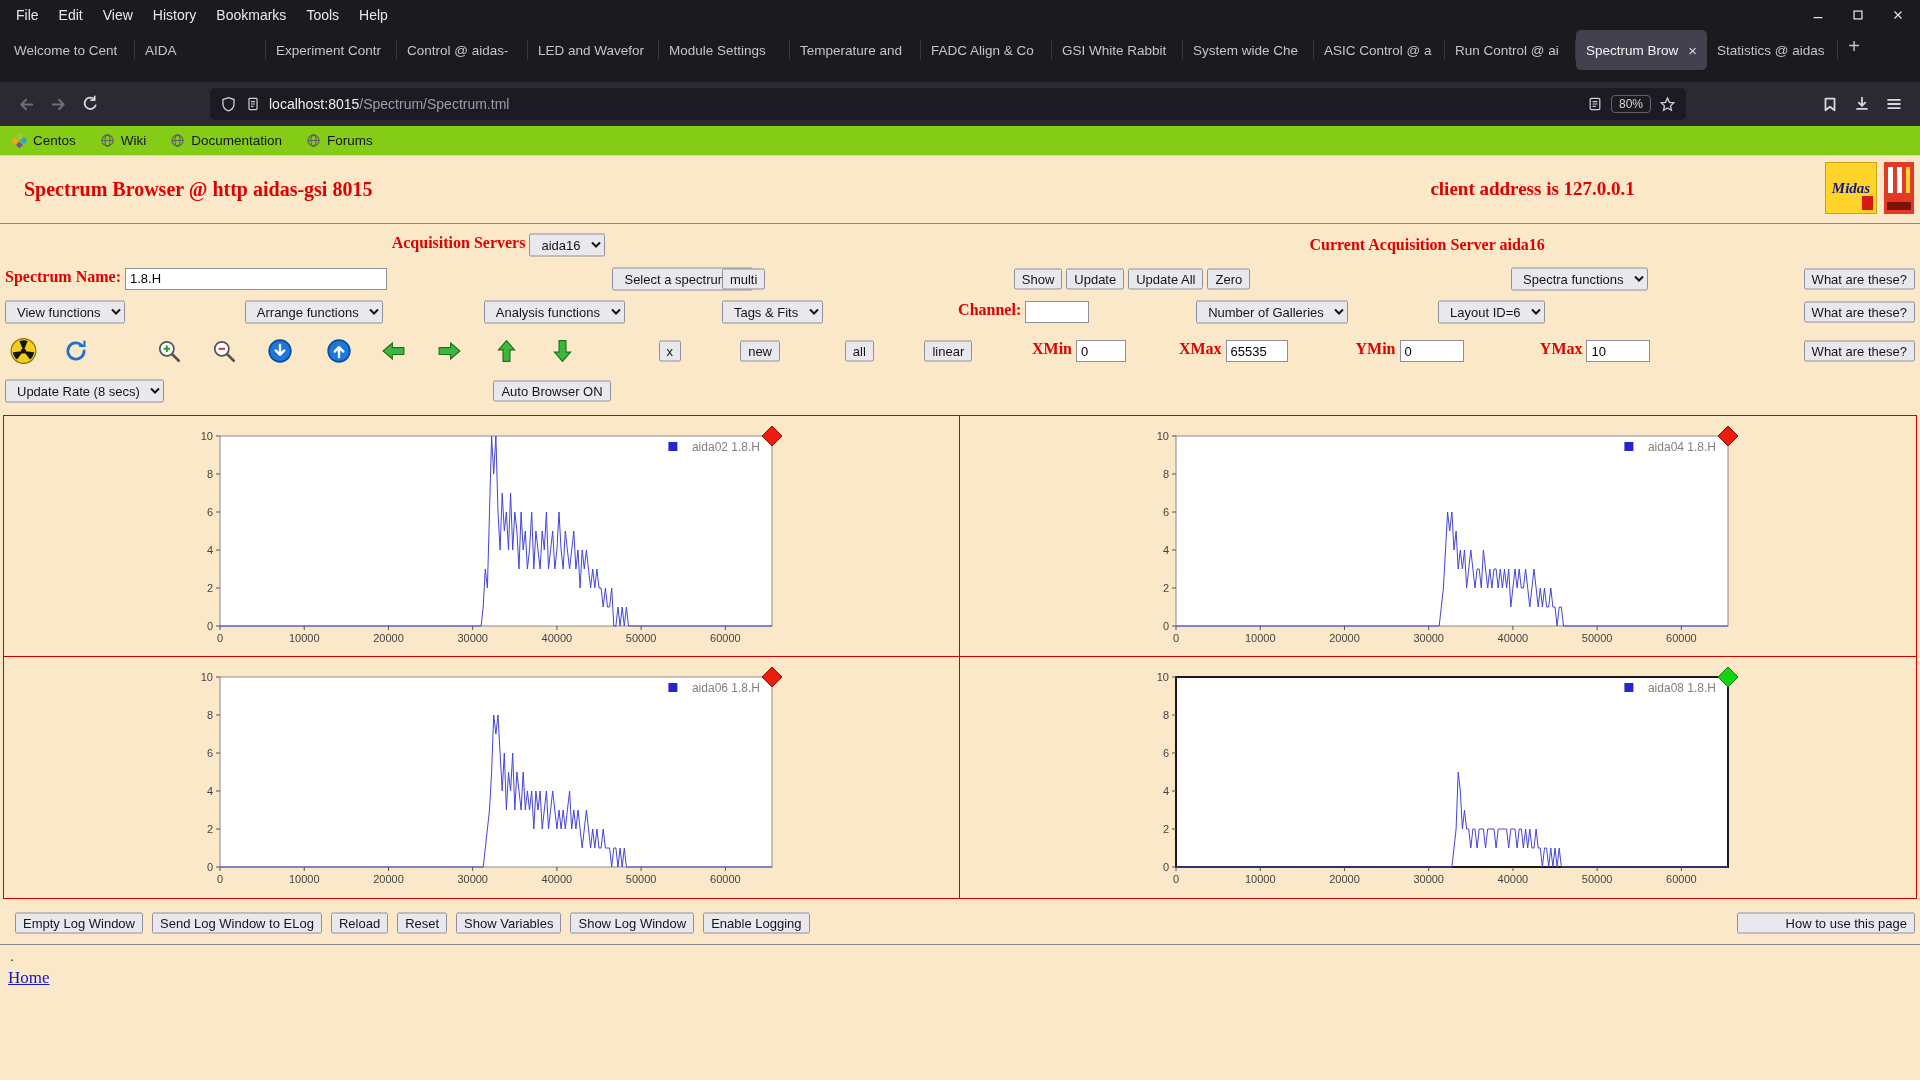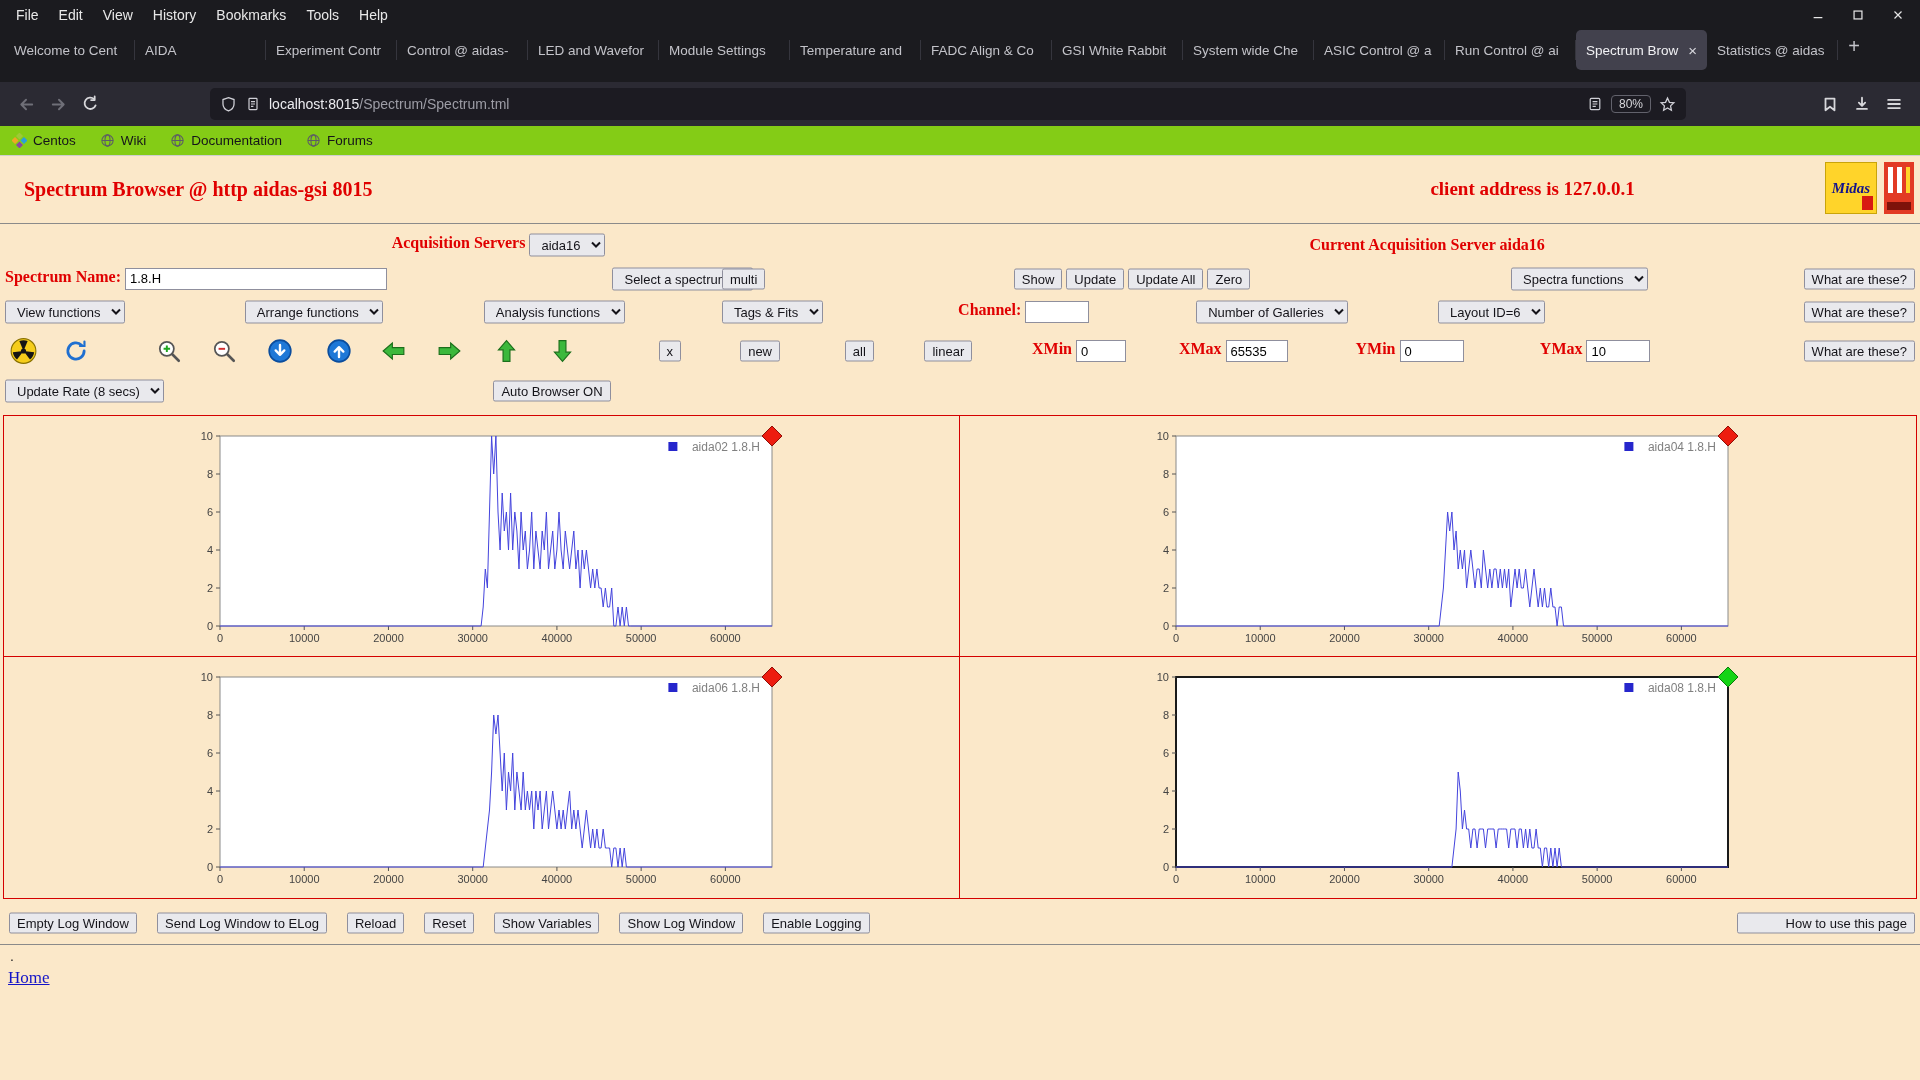--- a/index.html
+++ b/index.html
@@ -76,21 +76,21 @@
   input[type=text] { font-size:13px; border:1px solid #8f8f9d; padding:2px 4px; background:#fff; height:22px; }
   .icon-btn { display:inline-flex; align-items:center; justify-content:center; }
 
   
   .gallery { margin:8px 3px 0 3px; border:1px solid #d40000; display:grid; grid-template-columns:1fr 1fr; }
   .cell { height:241px; position:relative; display:flex; justify-content:center; align-items:flex-start; padding-top:12px; }
   .cell:nth-child(odd) { border-right:1px solid #d40000; }
   .cell:nth-child(-n+2) { border-bottom:1px solid #d40000; }
 
   .footer-row { position:relative; height:36px; margin-top:6px; }
-  .footer-left { position:absolute; left:9px; top:50%; transform:translateY(-50%); display:flex; gap:20px;align-items:flex-end; }
+  .footer-left { position:absolute; left:15px; top:50%; transform:translateY(-50%); display:flex; gap:9px;align-items:flex-end; }
   .help-btn { position:absolute; right:5px; top:50%; transform:translateY(-50%);padding-left:48px; }
   .last-updated { text-align:right; padding-right:16px; font-size:17px; font-weight:bold; margin-top:4px; }
   .dot { font-size:14px; padding-left:10px; color:#222; }
   .home-wrap { padding-left:8px; margin-top:4px; }
   .home-link { font-family:"Liberation Serif", serif; font-size:17px; color:#1414c8; text-decoration:underline; cursor:pointer; }
 </style>
 </head>
 <body>
 
 <div class="menubar">

